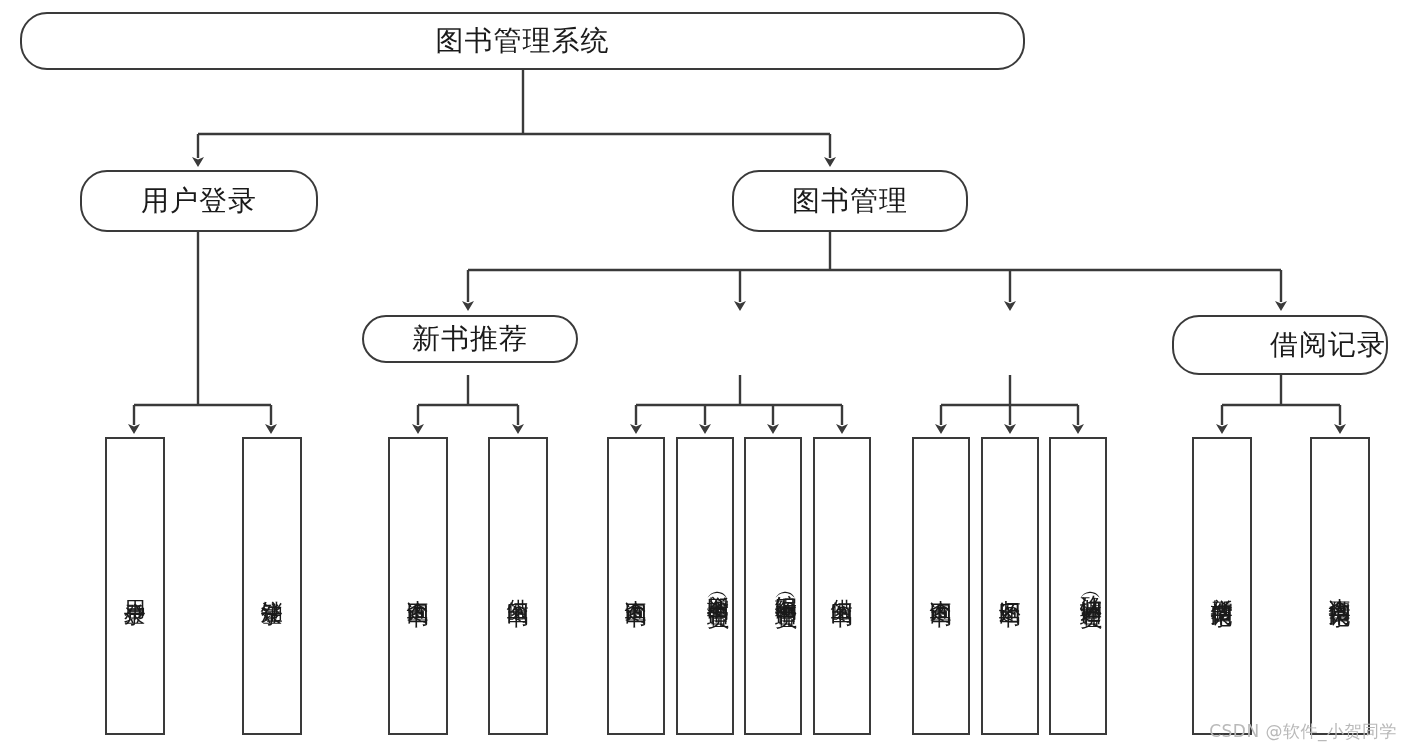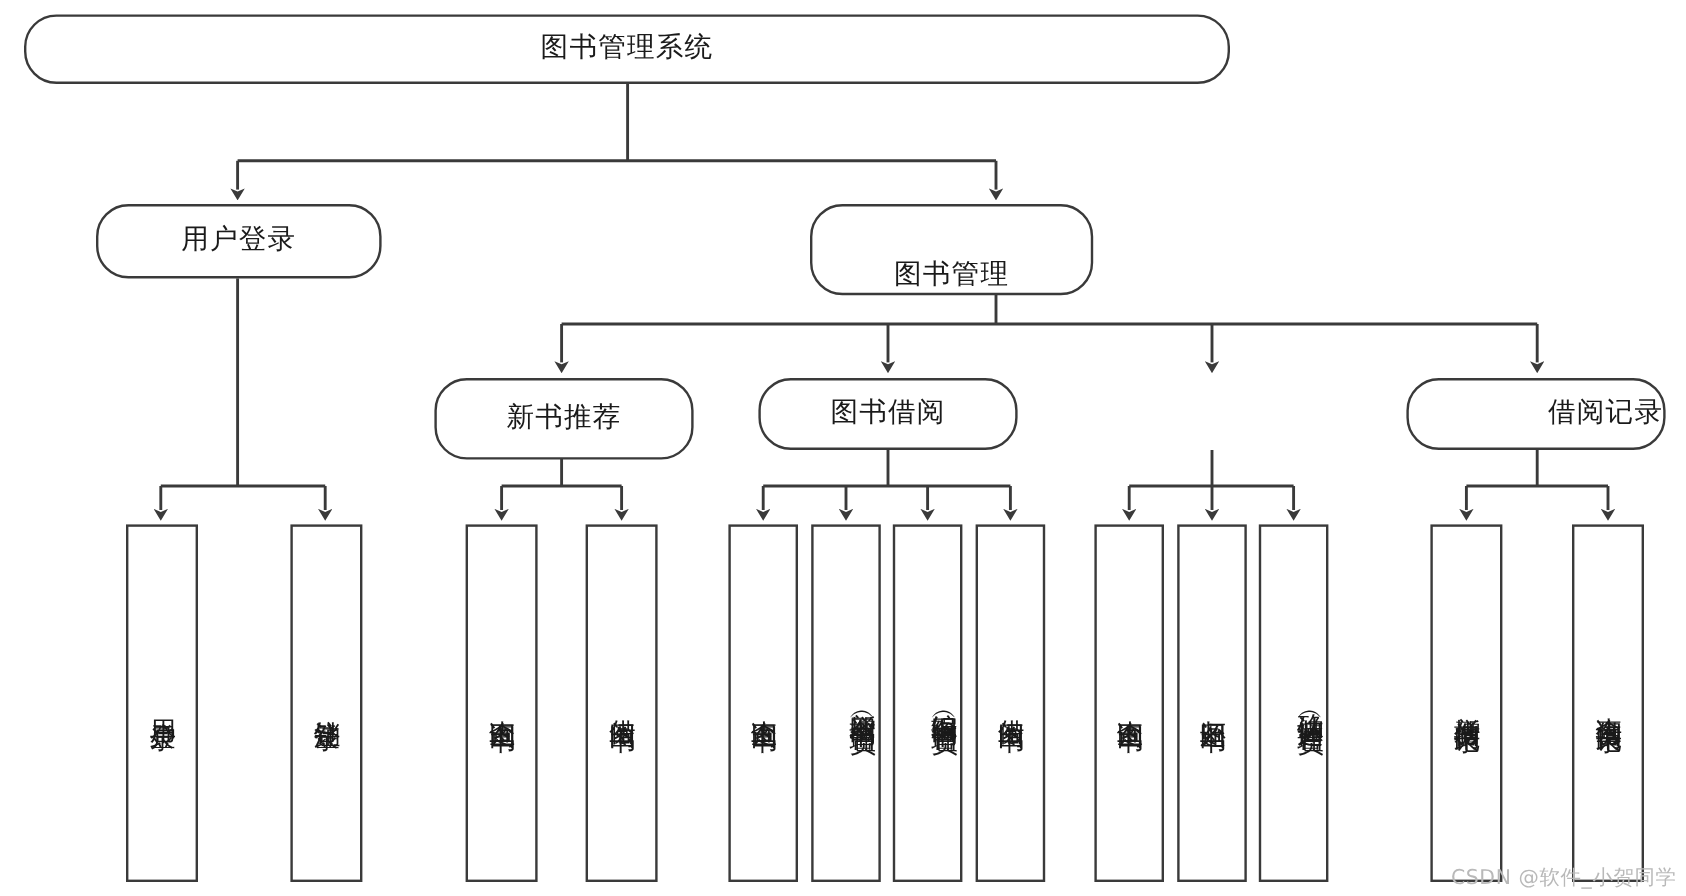--- a/index.html
+++ b/index.html
@@ -21,21 +21,21 @@
     position: absolute;
     box-sizing: border-box;
     border: 2px solid #3a3a3a;
     background: #ffffff;
     display: flex;
     align-items: center;
     justify-content: center;
     color: #1a1a1a;
   }
   .node.horiz {
-    font-size: 23px;
+    font-size: 28px;
     letter-spacing: 1px;
     line-height: 1.2;
     border-radius: 27px;
   }
   .node.vert {
     writing-mode: vertical-rl;
     text-orientation: upright;
     font-size: 22px;
     line-height: 1.25;
     letter-spacing: 2px;
@@ -124,29 +124,26 @@
     </g>
   </svg>
 
   <div class="node horiz" style="left:20px; top:12px; width:1005px; height:58px;">
     <span class="label">图书管理系统</span>
   </div>
 
   <div class="node horiz" style="left:80px; top:170px; width:238px; height:62px;">
     <span class="label">用户登录</span>
   </div>
-  <div class="node horiz" style="left:675px; top:170px; width:236px; height:76px;align-items:flex-end;">
+  <div class="node horiz" style="left:732px; top:170px; width:236px; height:62px;">
     <span class="label">图书管理</span>
   </div>
 
-  <div class="node horiz" style="left:362px; top:315px; width:216px; height:68px;justify-content:center;">
+  <div class="node horiz" style="left:362px; top:315px; width:216px; height:48px;justify-content:center;">
     <span class="label">新书推荐</span>
-  </div>
-  <div class="node horiz" style="left:632px; top:315px; width:216px; height:60px;">
-    <span class="label">图书借阅</span>
   </div>
   <div class="node horiz" style="left:1172px; top:315px; width:216px; height:60px;justify-content:flex-end;">
     <span class="label">借阅记录</span>
   </div>
 
   <div class="node vert centered" style="left:105px; top:437px; width:60px; height:298px;">
     <span class="label">用户登录</span>
   </div>
   <div class="node vert centered" style="left:242px; top:437px; width:60px; height:298px;">
     <span class="label">注销登录</span>

